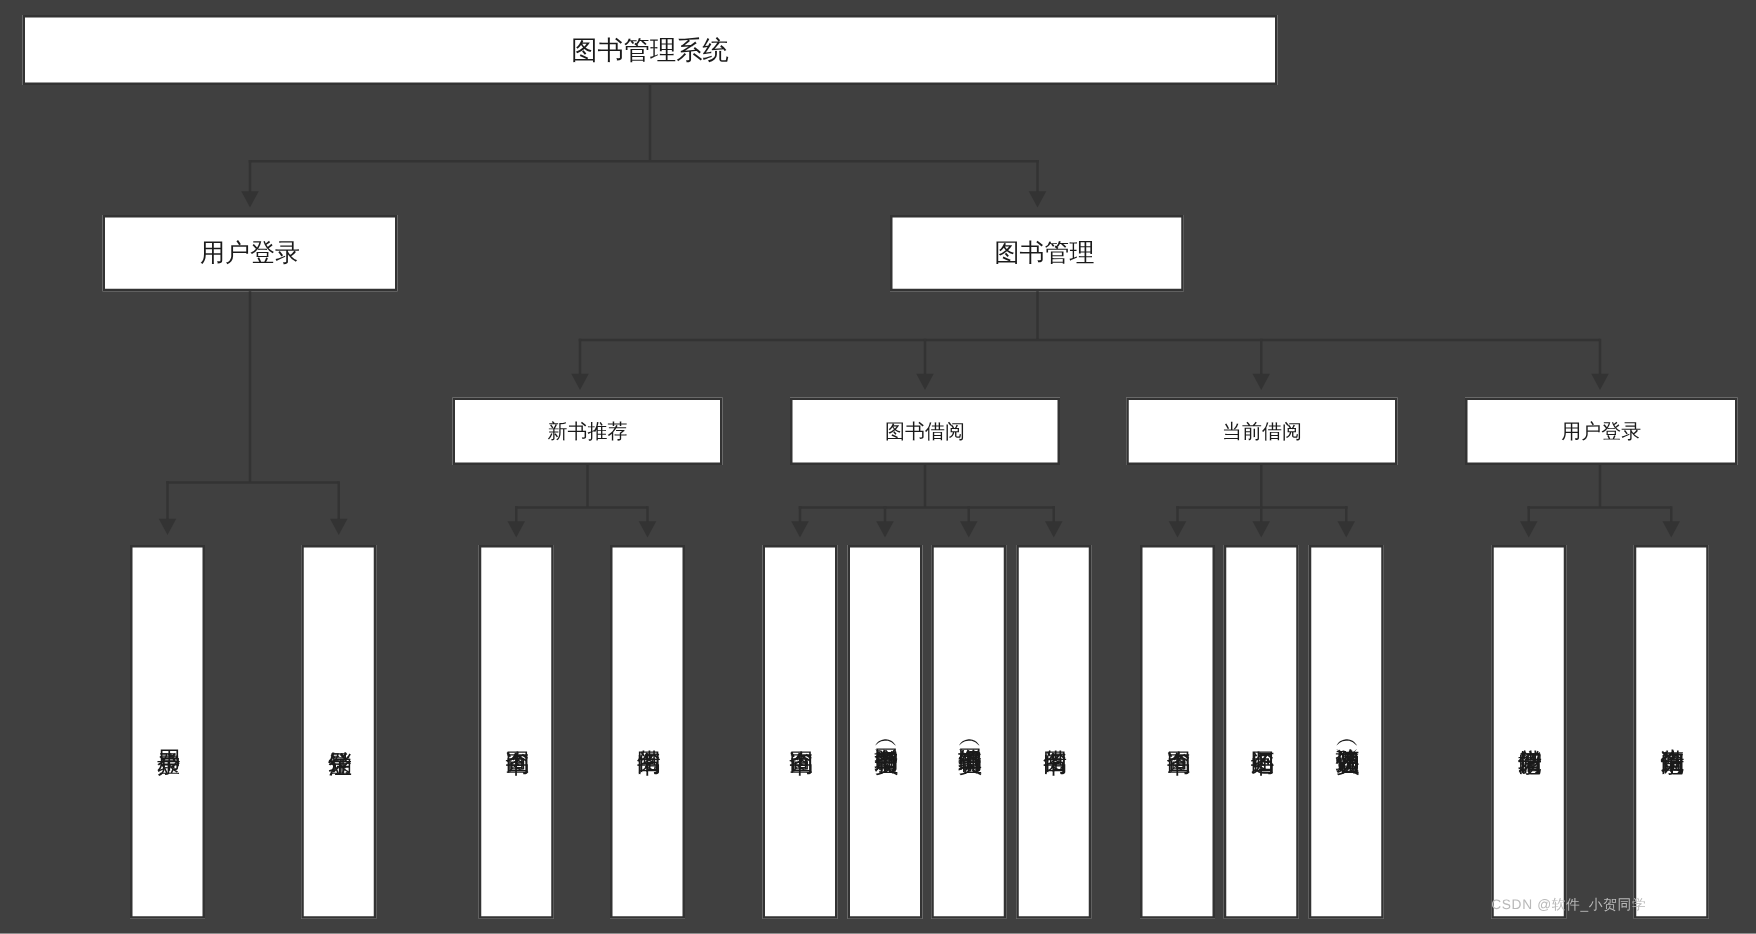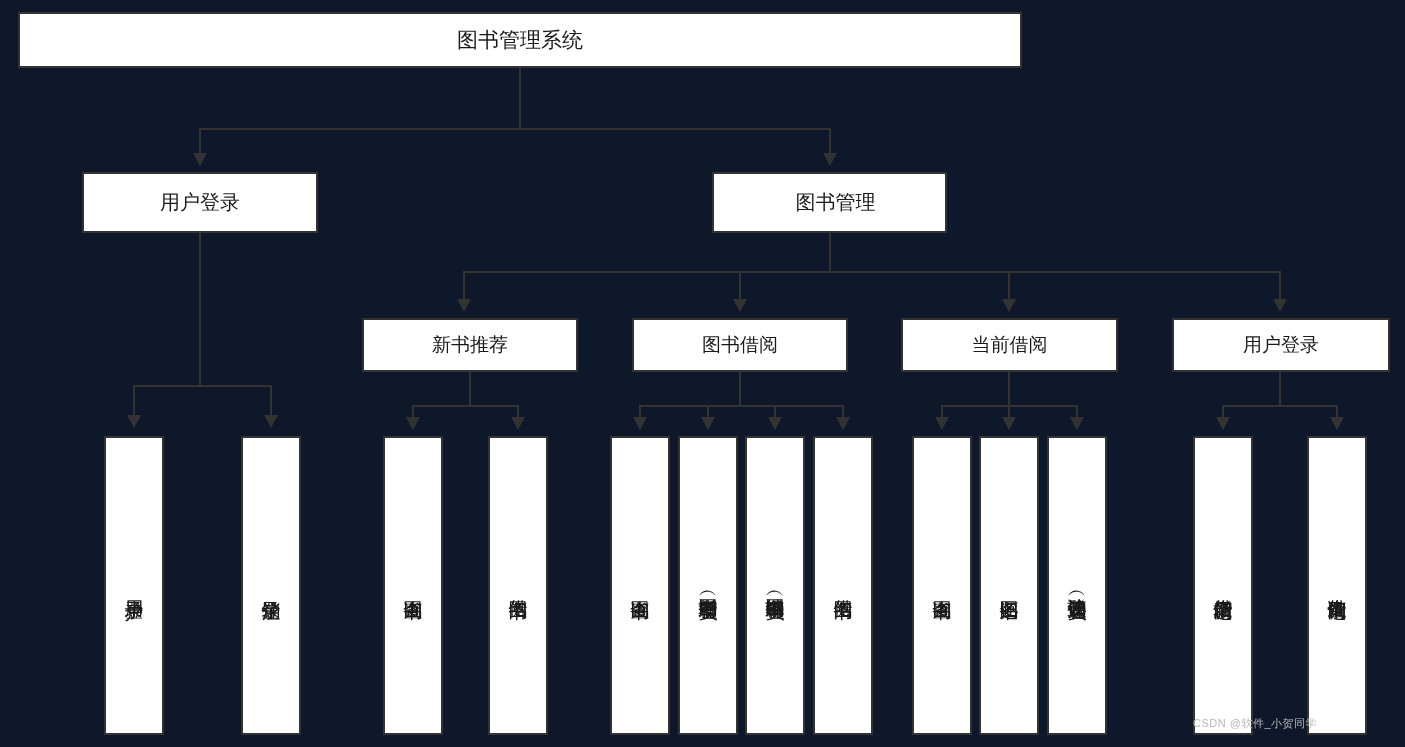--- a/index.html
+++ b/index.html
@@ -7,41 +7,41 @@
     padding: 0;
     background: #ffffff;
   }
   body {
     font-family: "Liberation Sans", "DejaVu Sans", sans-serif;
   }
   #canvas {
     position: relative;
     width: 1405px;
     height: 747px;
-    background: #0f172a;
+    background: #404040;
     overflow: hidden;
   }
   .node {
     position: absolute;
     box-sizing: border-box;
     border: 2px solid #333333;
     background: #ffffff;
     display: flex;
     align-items: center;
     justify-content: center;
     color: #1a1a1a;
   }
   .node.root {
     font-size: 21px;
   }
   .node.lvl2 {
     font-size: 20px;
   }
   .node.lvl3 {
-    font-size: 19px;
+    font-size: 16px;
   }
   .node.leaf {
     font-size: 19px;
     align-items: center;
     justify-content: center;
     padding: 6px 0;
   }
   .node.leaf .vtext {
     writing-mode: vertical-rl;
     text-orientation: upright;

